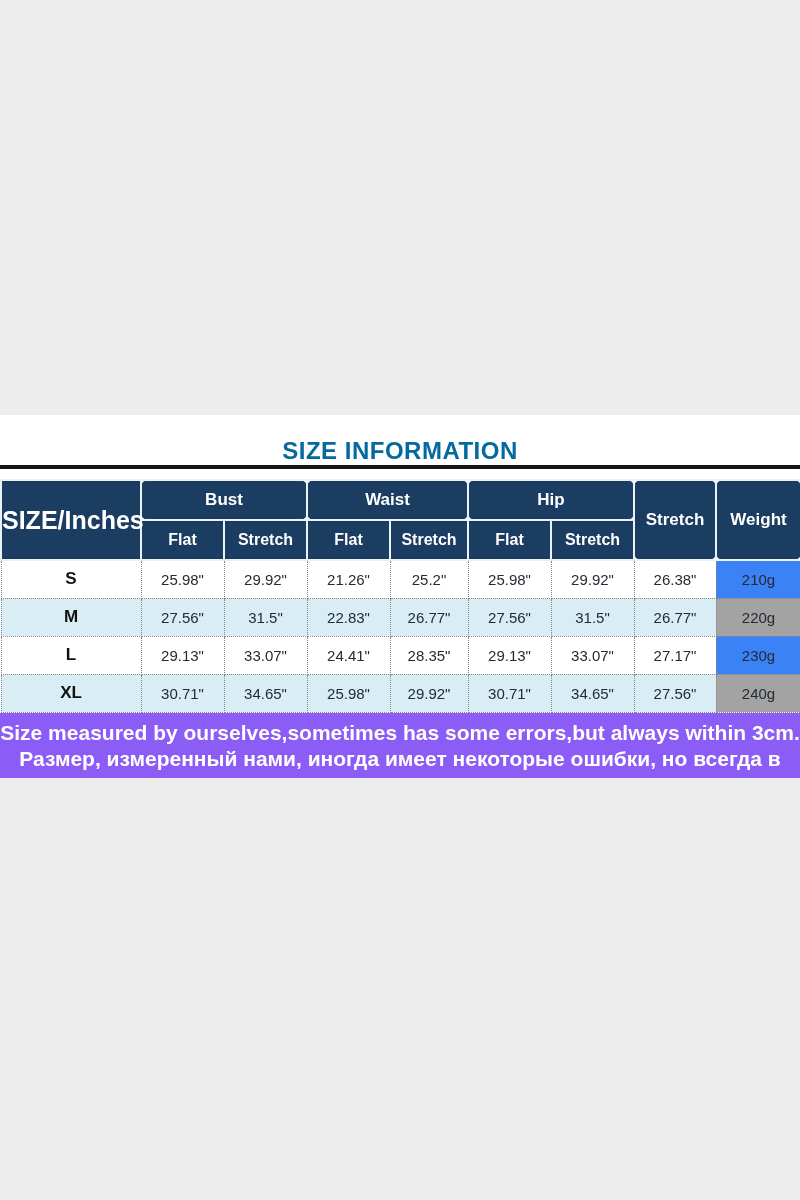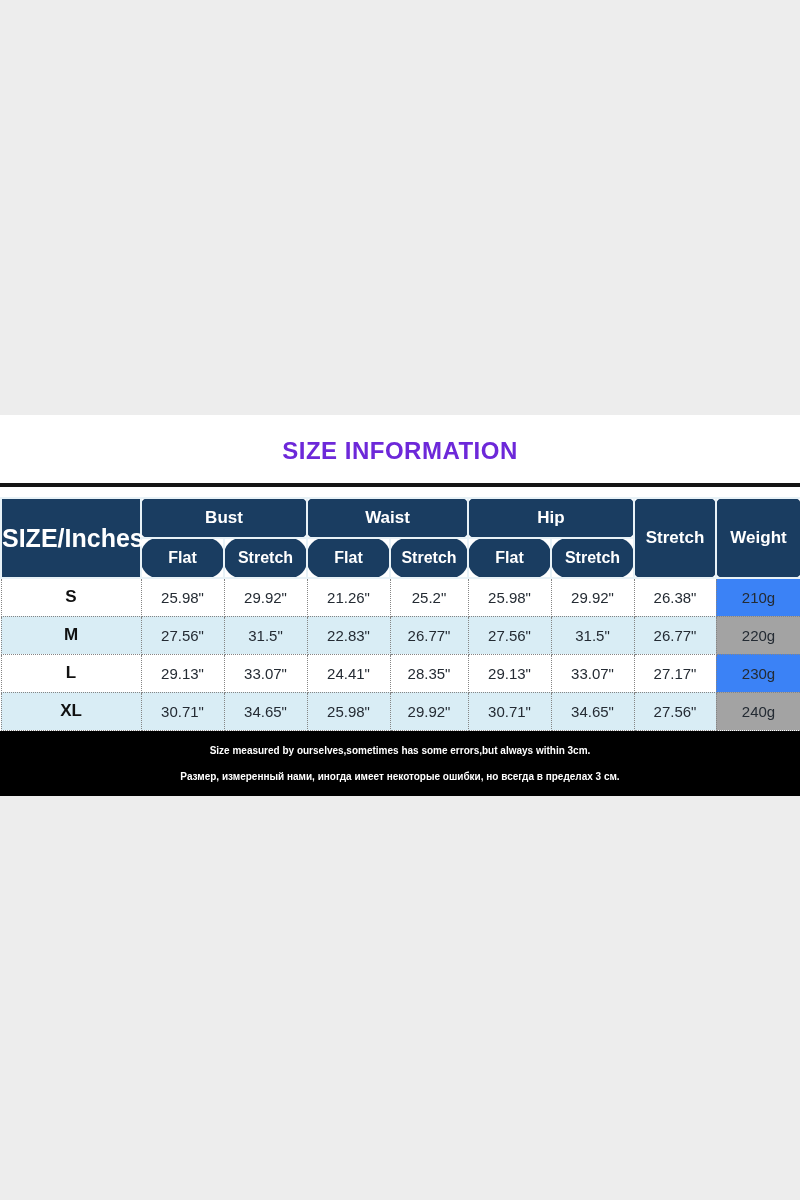--- a/index.html
+++ b/index.html
@@ -16,27 +16,27 @@
     display: flex;
     flex-direction: column;
   }
 
   .letterbox-top { height: 415px; background: #EDEDED; flex: 0 0 auto; }
   .letterbox-bottom { flex: 1 1 auto; background: #EDEDED; }
 
   .white-band { background: #FFFFFF; flex: 0 0 auto; }
 
   .title {
-    height: 68px;
+    height: 50px;
     padding-top: 22px;
     text-align: center;
     font-size: 24px;
     font-weight: bold;
     letter-spacing: 0.5px;
-    color: #6d28d9;
+    color: #0369a1;
   }
 
   .title-divider { height: 4px; background: #151515; }
   .pre-table-gap { height: 10px; background: #FFFFFF; }
 
   table.size-table {
     width: 800px;
     table-layout: fixed;
     border-collapse: collapse;
   }
@@ -45,43 +45,43 @@
     background: #1A3D61;
     color: #FFFFFF;
     font-weight: bold;
     border: 2px solid #E8F2F7;
     text-align: center;
     vertical-align: middle;
   }
   thead tr { height: 40px; }
   th.corner-th { font-size: 25px; }
   th.group-th { font-size: 17px; border-radius: 7px; }
-  th.sub-th { font-size: 16px; border-radius: 17px; }
+  th.sub-th { font-size: 16px; }
 
   tbody tr { height: 38px; }
   tbody td {
     background: #FFFFFF;
     border: 1px dotted #858585;
     text-align: center;
     vertical-align: middle;
     font-size: 15px;
     color: #242B33;
   }
   tbody tr.alt td { background: #D9EDF5; }
   tbody td.size-cell { font-weight: bold; font-size: 17px; color: #111; }
   tbody td.weight-cell { background: #3b82f6; }
   tbody tr.alt td.weight-cell { background: #a3a3a3; }
 
   .footnote {
     height: 65px;
-    background: #000000;
+    background: #8b5cf6;
     color: #FFFFFF;
     font-weight: bold;
     text-align: center;
-    font-size: 10px;
+    font-size: 21px;
     line-height: 26px;
     padding-top: 7px;
   }
 </style>
 </head>
 <body>
 
 <div class="stage">
 
   <div class="letterbox-top"></div>

